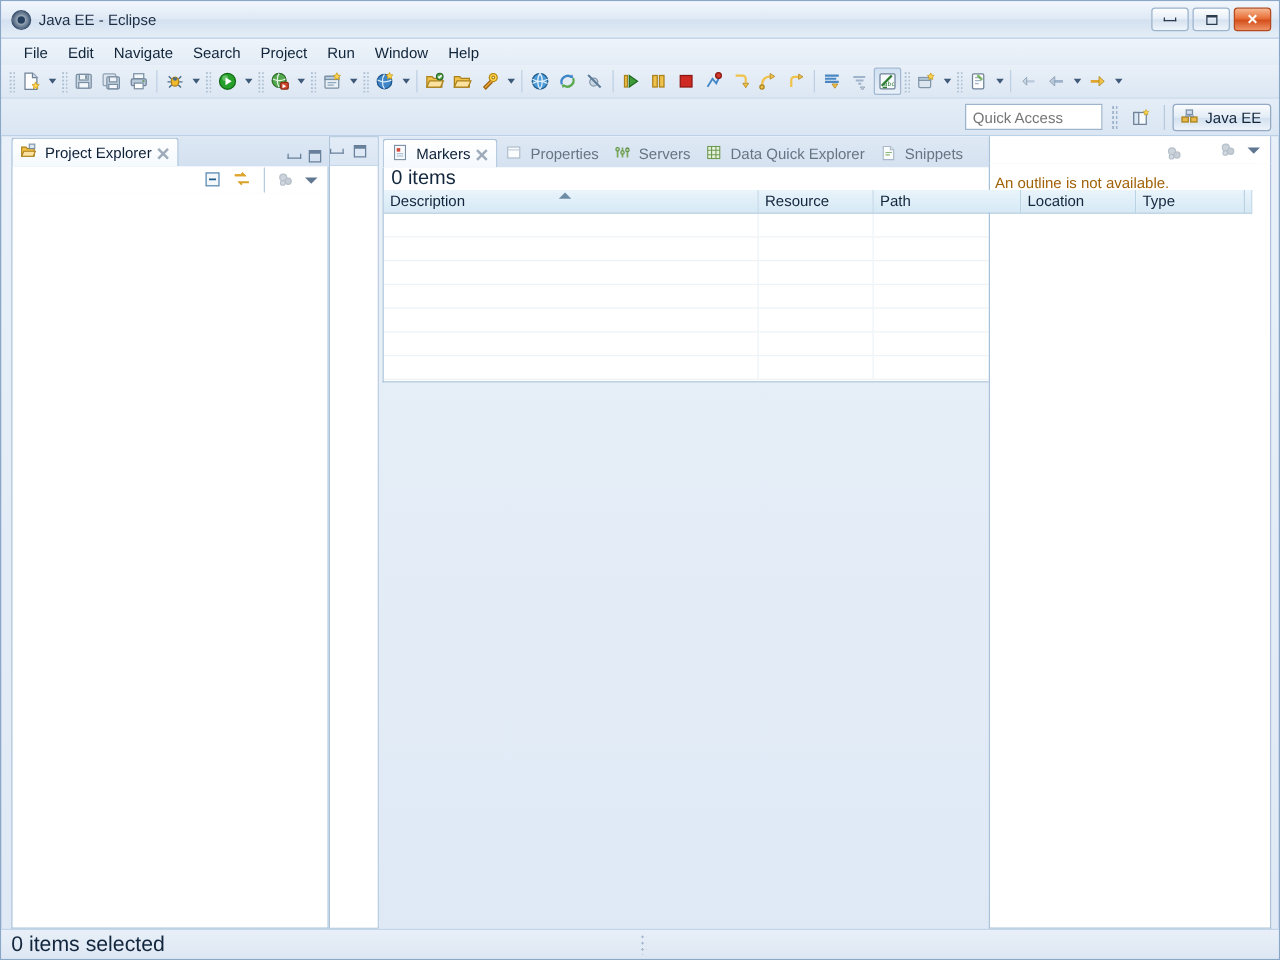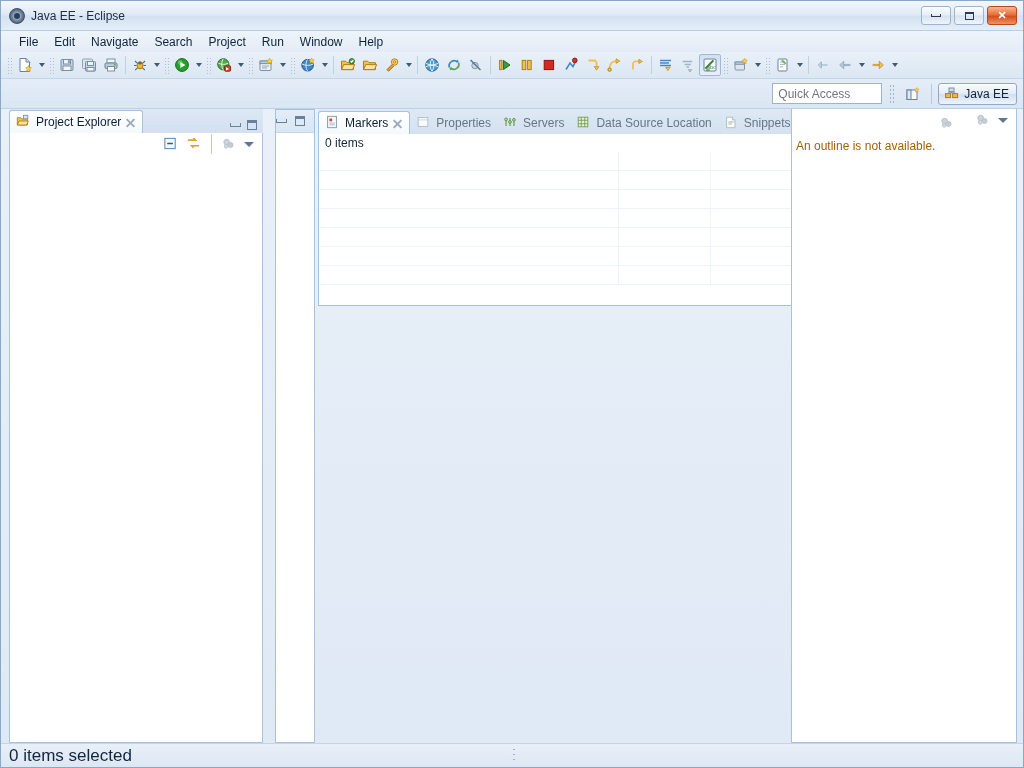--- a/index.html
+++ b/index.html
@@ -132,21 +132,21 @@
     background: linear-gradient(180deg,#fafcfe 0%,#e2ebf5 50%,#d2e0ef 52%,#edf3fa 100%);
     font-size: 12px; color: #10243a;
   }
   .persp-open {
     width: 24px; height: 22px; display:flex; align-items:center; justify-content:center;
   }
   .vsep { width:1px; height:20px; background:#b6c9de; margin:0 2px; }
 
   
   .main {
-    flex: 1; display: flex; padding: 0 6px 0 8px; gap: 12px; min-height: 0;
+    flex: 1; display: flex; padding: 0 6px 0 8px; gap: 0; min-height: 0;
   }
   .part-tabrow {
     height: 24px; min-height: 24px;
     display: flex; align-items: flex-end;
     position: relative;
     background: linear-gradient(180deg,#dde8f4 0%, #d3e0f0 100%);
   }
   .ptab {
     height: 22px; display: flex; align-items: center; gap: 4px;
     padding: 0 6px 0 6px; font-size: 12px;
@@ -219,21 +219,21 @@
     background: #fff;
   }
   .bp-tabrow {
     height: 25px; min-height: 25px;
     display: flex; align-items: flex-end;
     background: linear-gradient(180deg,#dfe9f5 0%, #d4e1f0 100%);
   }
   .bp-count {
     height: 18px; min-height: 18px;
     display: flex; align-items: center;
-    padding-left: 6px; font-size: 12px; color: #12263d;
+    padding-left: 6px; font-size: 16px; color: #12263d;
     background: #fff;
     border-left: 1px solid #a9c2da; border-right: 1px solid #a9c2da;
   }
   .mk-table {
     flex: 1; min-height: 0; overflow: hidden;
     border: 1px solid #a9c2da; border-top: none;
     background: #fff;
     display: flex; flex-direction: column;
   }
   .mk-head { display: flex; height: 19px; min-height: 19px; }
@@ -735,21 +735,21 @@
               </span>
             <span>Servers</span>
           </div>
           <div class="ptab">
             <span class="ic">
                 <svg width="14" height="14" viewBox="0 0 16 16">
                   <rect x="2.5" y="2.5" width="11" height="11" fill="#e6f2dc" stroke="#6f9a54"></rect>
                   <path d="M6 2.5v11M10 2.5v11M2.5 6h11M2.5 10h11" stroke="#6f9a54"></path>
                 </svg>
               </span>
-            <span>Data Source Location</span>
+            <span>Data Quick Explorer</span>
           </div>
           <div class="ptab">
             <span class="ic">
                 <svg width="14" height="14" viewBox="0 0 16 16">
                   <path d="M3 2.5h6.5l3 3v9H3z" fill="#fbfcfe" stroke="#a8b8c7"></path>
                   <path d="M9.5 2.5V5.5h3" fill="#e3eaf1" stroke="#a8b8c7"></path>
                   <path d="M5 8h6M5 10.2h4" stroke="#8fb77a"></path>
                 </svg>
               </span>
             <span>Snippets</span>
@@ -764,20 +764,39 @@
               </span>
             <div class="vc-chev"></div>
             <div class="vc-min"></div>
             <div class="vc-max"></div>
           </div>
         </div>
 
         <div class="bp-count">0 items</div>
 
         <div class="mk-table">
+          <div class="mk-head">
+            <div class="mk-th" style="width:300px">
+              <div class="sort-asc"></div>
+              <span>Description</span>
+            </div>
+            <div class="mk-th" style="width:92px">
+              <span>Resource</span>
+            </div>
+            <div class="mk-th" style="width:118px">
+              <span>Path</span>
+            </div>
+            <div class="mk-th" style="width:92px">
+              <span>Location</span>
+            </div>
+            <div class="mk-th" style="width:87px">
+              <span>Type</span>
+            </div>
+            <div class="mk-th" style="flex:1"></div>
+          </div>
           <div class="mk-rows" id="mk-rows">
               <div class="mk-row">
                 <div class="mk-cell" style="width: 300px;"></div>
                 <div class="mk-cell" style="width: 92px;"></div>
                 <div class="mk-cell" style="width: 118px;"></div>
                 <div class="mk-cell" style="width: 92px;"></div>
                 <div class="mk-cell" style="width: 87px;"></div>
                 <div class="mk-cell" style="flex: 1 1 0%;"></div>
               </div>
               <div class="mk-row">

